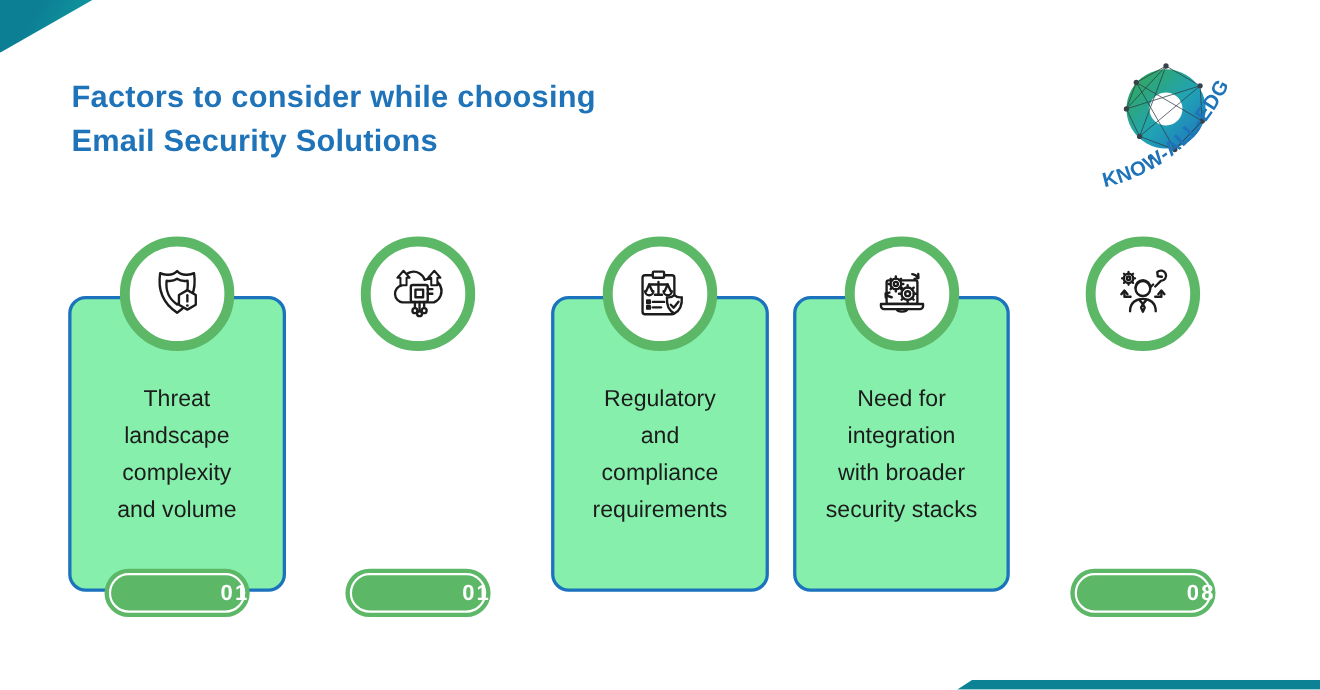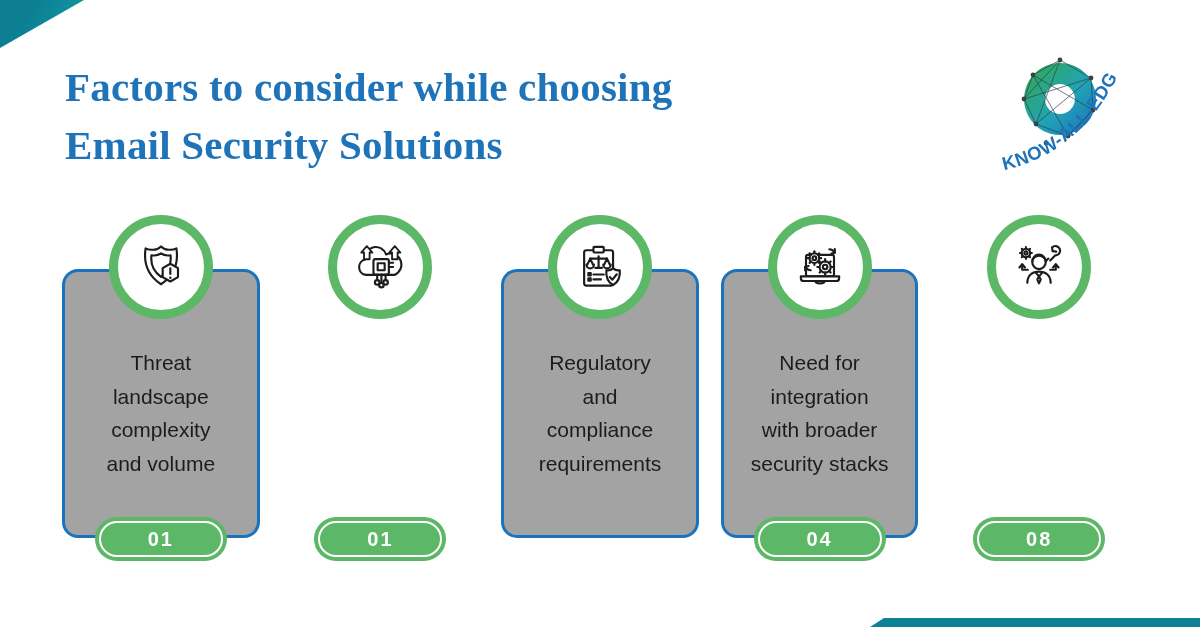--- a/index.html
+++ b/index.html
@@ -7,39 +7,39 @@
     width:1200px;height:627px;position:relative;overflow:hidden;background:#ffffff;
     font-family:"Liberation Sans","DejaVu Sans",sans-serif;
   }
   
   .accent-tl{position:absolute;left:0;top:0;width:84px;height:48px;
     background:linear-gradient(120deg,#0c7f95 35%,#13a0a4);
     clip-path:polygon(0 0,100% 0,0 100%);}
   .accent-br{position:absolute;right:0;bottom:0;width:330px;height:9px;background:#0d8294;
     clip-path:polygon(14px 0,100% 0,100% 100%,0 100%);}
   
-  .title{position:absolute;left:65px;top:58px;margin:0;color:#1e73b9;
-    font-size:41px;font-weight:800;line-height:1.42;letter-spacing:.2px;font-family:Liberation Serif, serif;}
+  .title{position:absolute;left:65px;top:68px;margin:0;color:#1e73b9;
+    font-size:28px;font-weight:800;line-height:1.42;letter-spacing:.2px;}
   .title div{white-space:nowrap;}
   
   .logo{position:absolute;left:988px;top:42px;width:185px;height:150px;}
   
   .cards{position:absolute;left:62px;top:215px;width:1076px;display:flex;gap:22px;}
   .card{position:relative;flex:1 1 0;height:346px;}
   .card-box{position:absolute;left:0;right:0;top:54px;bottom:23px;
-    border:3px solid #1b73bd;border-radius:16px;background:#a3a3a3;z-index:1;}
+    border:3px solid #1b73bd;border-radius:16px;background:#86efac;z-index:1;}
   .icon-circle{position:absolute;left:50%;top:0;transform:translateX(-50%);
     width:86px;height:86px;border:9px solid #5cb767;border-radius:50%;background:#fff;
     display:flex;align-items:center;justify-content:center;z-index:2;}
   .icon-circle svg{display:block;}
   .card-text{margin:74px 4px 0;text-align:center;font-size:21px;line-height:33.5px;
     color:#1c1c1c;font-weight:500;white-space:pre-line;}
   .pill{position:absolute;left:50%;bottom:0;transform:translateX(-50%);
     width:132px;height:44px;background:#5cb767;border-radius:24px;z-index:3;
-    display:flex;align-items:center;justify-content:center;}
+    display:flex;align-items:center;justify-content:flex-end;}
   .pill::after{content:"";position:absolute;inset:4px;border:2px solid #ffffff;border-radius:19px;}
   .pill span{color:#fff;font-weight:700;font-size:20px;letter-spacing:2px;}
   .ic{stroke:#1c1c1c;stroke-width:2.3;fill:none;stroke-linecap:round;stroke-linejoin:round;}
   .icw{stroke:#1c1c1c;stroke-width:2.3;fill:#ffffff;stroke-linecap:round;stroke-linejoin:round;}
 </style>
 </head>
 <body>
 
 <div class="accent-tl"></div>
 <div class="accent-br"></div>
@@ -194,23 +194,20 @@
             <line x1="41.4" y1="24.1" x2="39.7" y2="25.8"></line>
               <line x1="31.3" y1="34.2" x2="29.6" y2="35.9"></line>
           </g>
         </g>
         <path class="ic" d="M40 11 A7 7 0 0 1 45.5 14.5"></path>
         <polyline class="ic" points="45.8,10.8 46,14.8 42.2,15.6"></polyline>
         <path class="ic" d="M20 33.5 A7 7 0 0 1 14.5 30"></path>
         <polyline class="ic" points="14.2,33.7 14,29.7 17.8,28.9"></polyline>
       </svg>
     </div>
-    <div class="pill">
-      <span>04</span>
-    </div>
   </div>
 
   <div class="card">
     <div class="icon-circle">
       <svg width="56" height="56" viewBox="0 0 60 60">
         <g>
           <circle class="icw" cx="16" cy="15" r="4.6"></circle>
           <circle class="ic" cx="16" cy="15" r="1.7"></circle>
           <g stroke="#1c1c1c" stroke-width="2.1" stroke-linecap="round">
             <line x1="16" y1="8.6" x2="16" y2="10.4"></line>

